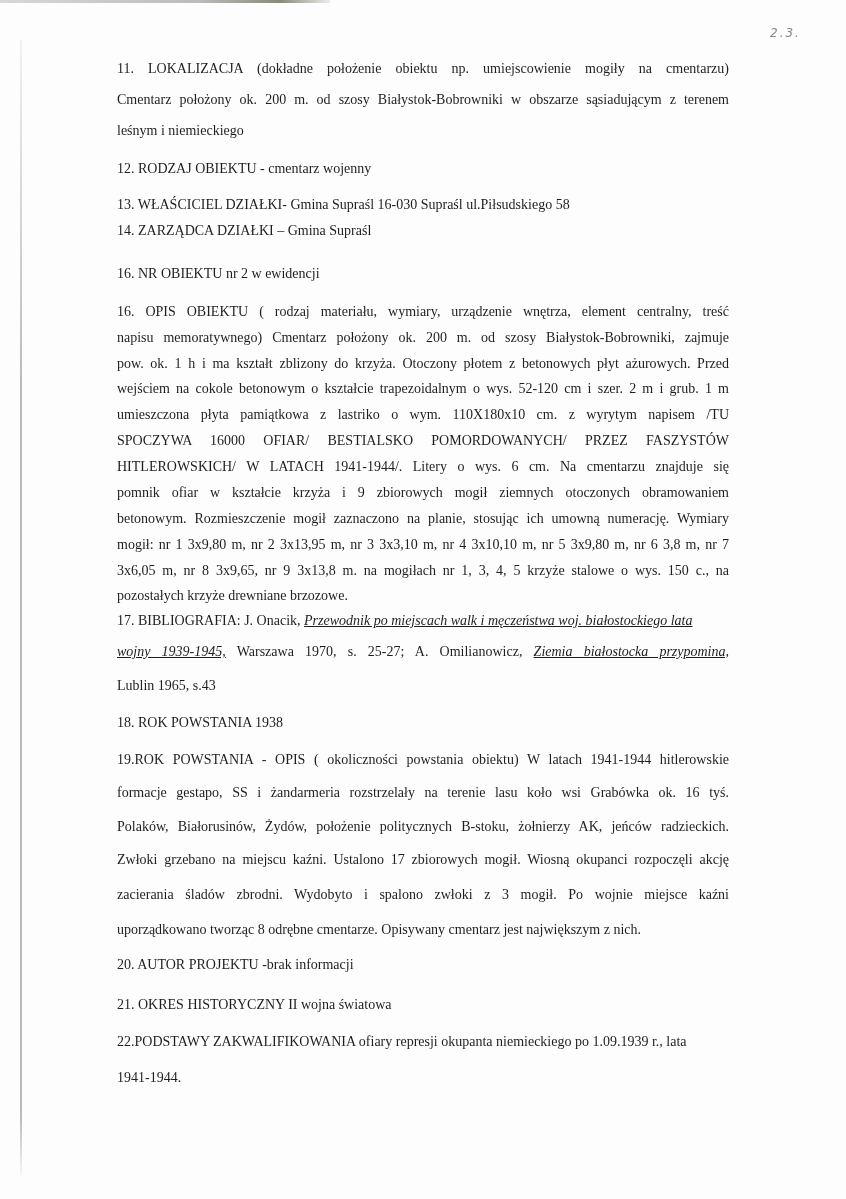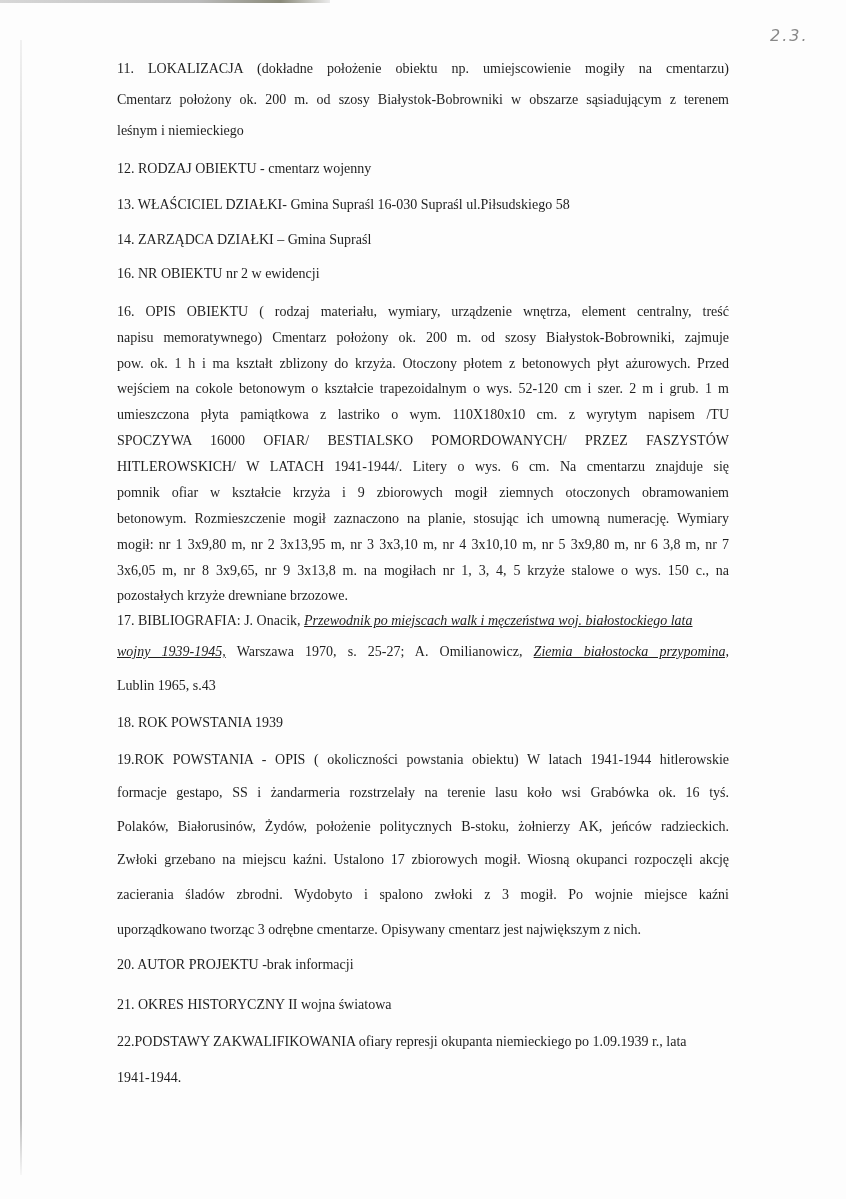--- a/index.html
+++ b/index.html
@@ -12,21 +12,21 @@
   .scan-top {
     position: absolute; left: 0; top: 0; width: 330px; height: 3px;
     background: linear-gradient(to right, #d8d8d8, #bcbcbc 60%, #8a8a7a 85%, #ececec);
   }
   .scan-left {
     position: absolute; left: 20px; top: 40px; width: 2px; height: 1135px;
     background: linear-gradient(to bottom, rgba(190,190,190,0.2), rgba(170,170,170,0.8) 30%, rgba(170,170,170,0.8) 95%, rgba(190,190,190,0.1));
   }
   .annot {
     position: absolute; left: 770px; top: 26px;
-    font-family: "DejaVu Sans", sans-serif; font-size: 16px;
+    font-family: "DejaVu Sans", sans-serif; font-size: 12px;
     color: #888; font-style: italic; letter-spacing: 2px;
   }
   .line {
     position: absolute; left: 117px; width: 612px;
     font-size: 14px; line-height: 18px; white-space: nowrap;
   }
   .justify { text-align: justify; text-align-last: justify; white-space: normal; }
   .line i { font-style: italic; text-decoration: underline; }
 </style>
 </head>
@@ -37,46 +37,46 @@
 <div class="annot">2.3.</div>
 
 <div>
 
   <div class="line justify" style="top:60px">11. LOKALIZACJA (dokładne położenie obiektu np. umiejscowienie mogiły na cmentarzu)</div>
   <div class="line justify" style="top:91px">Cmentarz położony ok. 200 m. od szosy Białystok-Bobrowniki w obszarze sąsiadującym z terenem</div>
   <div class="line" style="top:122px">leśnym i niemieckiego</div>
 
   <div class="line" style="top:160px">12. RODZAJ OBIEKTU - cmentarz wojenny</div>
   <div class="line" style="top:196px">13. WŁAŚCICIEL  DZIAŁKI- Gmina Supraśl 16-030 Supraśl ul.Piłsudskiego 58</div>
-  <div class="line" style="top:231px">14. ZARZĄDCA DZIAŁKI – Gmina Supraśl</div>
+  <div class="line" style="top:222px">14. ZARZĄDCA DZIAŁKI – Gmina Supraśl</div>
   <div class="line" style="top:265px">16. NR OBIEKTU  nr 2 w ewidencji</div>
 
   <div class="line justify" style="top:303px">16. OPIS OBIEKTU ( rodzaj materiału, wymiary, urządzenie wnętrza, element centralny, treść</div>
   <div class="line justify" style="top:329px">napisu memoratywnego) Cmentarz położony ok. 200 m. od szosy Białystok-Bobrowniki, zajmuje</div>
   <div class="line justify" style="top:355px">pow. ok. 1 h i ma kształt zblizony  do krzyża. Otoczony płotem z betonowych płyt ażurowych. Przed</div>
   <div class="line justify" style="top:380px">wejściem na cokole betonowym o kształcie trapezoidalnym o wys. 52-120 cm i szer. 2 m i grub. 1 m</div>
   <div class="line justify" style="top:406px">umieszczona płyta pamiątkowa z lastriko o wym. 110X180x10 cm. z wyrytym  napisem /TU</div>
   <div class="line justify" style="top:432px">SPOCZYWA 16000 OFIAR/ BESTIALSKO POMORDOWANYCH/ PRZEZ FASZYSTÓW</div>
   <div class="line justify" style="top:458px">HITLEROWSKICH/ W LATACH 1941-1944/. Litery o wys. 6 cm. Na cmentarzu znajduje się</div>
   <div class="line justify" style="top:484px">pomnik ofiar w kształcie krzyża i 9 zbiorowych mogił ziemnych otoczonych obramowaniem</div>
   <div class="line justify" style="top:510px">betonowym. Rozmieszczenie mogił zaznaczono na planie, stosując ich umowną numerację. Wymiary</div>
   <div class="line justify" style="top:536px">mogił: nr 1 3x9,80 m, nr 2 3x13,95 m, nr 3 3x3,10 m, nr 4 3x10,10 m, nr 5 3x9,80 m, nr 6 3,8 m, nr 7</div>
   <div class="line justify" style="top:562px">3x6,05 m, nr 8 3x9,65, nr 9 3x13,8 m. na mogiłach nr 1, 3, 4, 5 krzyże stalowe o wys. 150 c., na</div>
   <div class="line" style="top:587px">pozostałych krzyże drewniane brzozowe.</div>
 
   <div class="line" style="top:612px"><span>17. BIBLIOGRAFIA: J. Onacik, </span><i>Przewodnik po miejscach walk i męczeństwa woj. białostockiego lata</i></div>
   <div class="line justify" style="top:643px"><i>wojny 1939-1945,</i><span> Warszawa 1970, s. 25-27; A. Omilianowicz, </span><i>Ziemia białostocka przypomina,</i></div>
   <div class="line" style="top:677px">Lublin 1965, s.43</div>
 
-  <div class="line" style="top:714px">18. ROK POWSTANIA   1939</div>
+  <div class="line" style="top:714px">18. ROK POWSTANIA   1938</div>
 
   <div class="line justify" style="top:751px">19.ROK POWSTANIA - OPIS ( okoliczności powstania obiektu) W latach 1941-1944 hitlerowskie</div>
   <div class="line justify" style="top:784px">formacje gestapo, SS i żandarmeria rozstrzelały na terenie lasu koło wsi Grabówka ok. 16 tyś.</div>
   <div class="line justify" style="top:818px">Polaków, Białorusinów, Żydów, położenie politycznych B-stoku, żołnierzy AK, jeńców radzieckich.</div>
   <div class="line justify" style="top:851px">Zwłoki grzebano na miejscu kaźni. Ustalono 17 zbiorowych mogił. Wiosną okupanci rozpoczęli akcję</div>
   <div class="line justify" style="top:886px">zacierania śladów zbrodni. Wydobyto i spalono zwłoki z 3 mogił. Po wojnie miejsce kaźni</div>
-  <div class="line" style="top:921px">uporządkowano tworząc 3 odrębne cmentarze. Opisywany cmentarz jest największym z nich.</div>
+  <div class="line" style="top:921px">uporządkowano tworząc 8 odrębne cmentarze. Opisywany cmentarz jest największym z nich.</div>
 
   <div class="line" style="top:956px">20. AUTOR  PROJEKTU  -brak informacji</div>
   <div class="line" style="top:996px">21. OKRES HISTORYCZNY  II wojna światowa</div>
   <div class="line" style="top:1033px">22.PODSTAWY ZAKWALIFIKOWANIA ofiary represji okupanta niemieckiego po 1.09.1939 r., lata</div>
   <div class="line" style="top:1069px">1941-1944.</div>
 </div>
 
 </body></html>

